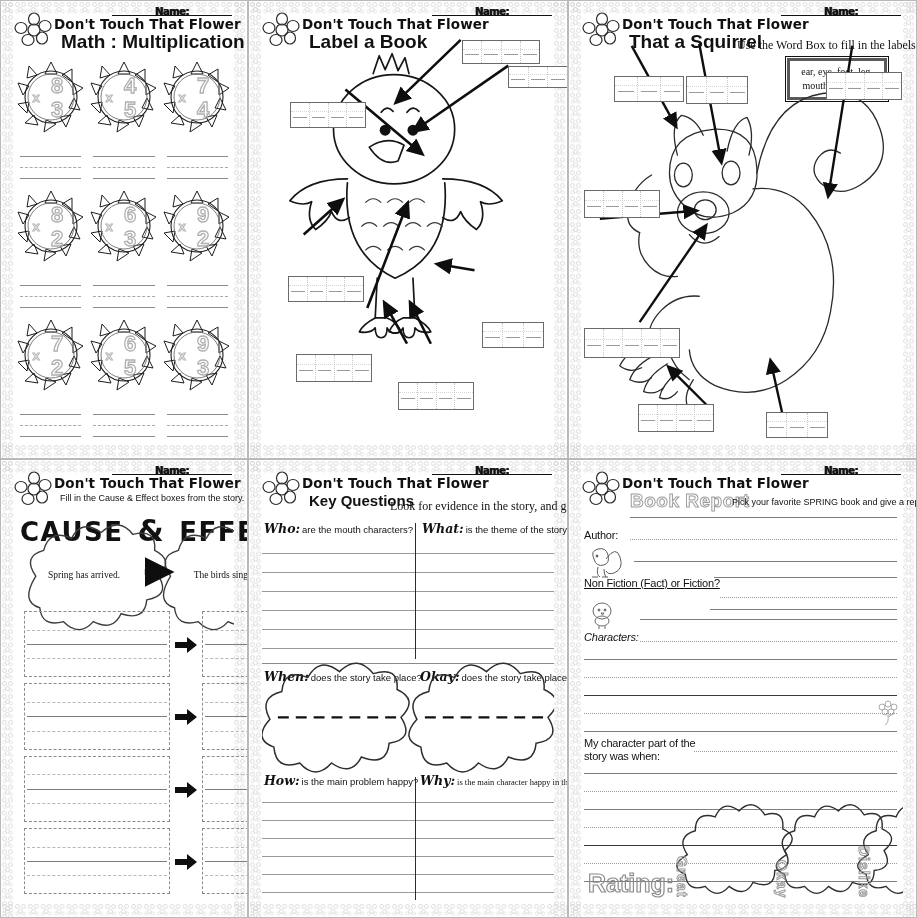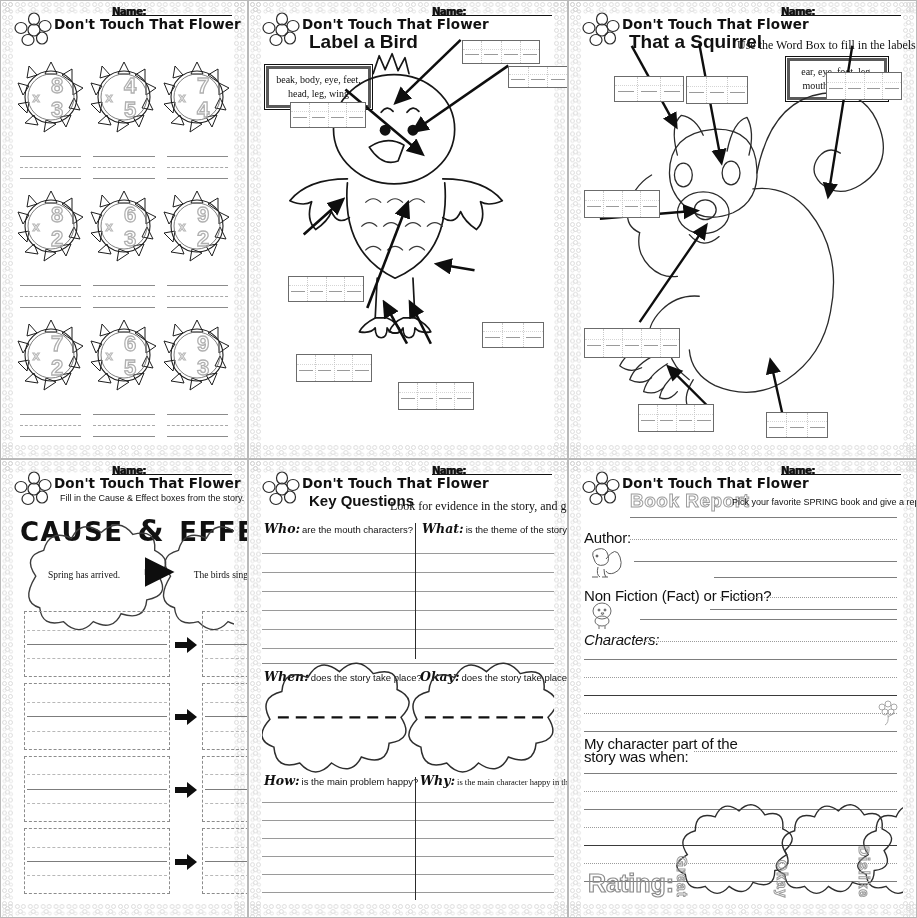--- a/index.html
+++ b/index.html
@@ -61,20 +61,21 @@
     font-family:"Liberation Serif", serif;
     font-size:12px; color:#111; white-space:nowrap;
   }
   .namebox {
     position:absolute; right:2px; top:-8px; width:120px;
   }
   .namebox .nlabel {
     font-family:"DejaVu Sans", sans-serif; font-weight:bold;
     font-size:10px; letter-spacing:-0.5px;
     text-shadow:.6px 0 #444, -.6px 0 #888;
+    text-align:center;
   }
   .namebox .nline {
     border-bottom:1.4px solid #111; height:1px; margin-top:-2px;
   }
 
   
   .wordbox {
     position:absolute;
     border:3px solid #5a5a5a;
     outline:1px solid #111; outline-offset:1px;
@@ -157,21 +158,21 @@
   
   .br-title {
     position:absolute; left:48px; top:17px;
     font-family:"Liberation Sans", sans-serif; font-weight:bold;
     font-size:19px; color:transparent;
     -webkit-text-stroke:1px #9c9c9c;
     letter-spacing:.5px; white-space:nowrap;
   }
   .br-field {
     position:absolute; font-family:"Liberation Sans", sans-serif;
-    font-size:15px; white-space:nowrap; letter-spacing:-.2px;
+    font-size:11px; white-space:nowrap; letter-spacing:-.2px;
   }
   .wline-solid { position:absolute; border-top:1.4px solid #7d7d7d; }
   .wline-dot   { position:absolute; border-top:1.3px dotted #9b9b9b; }
   .wline-dark  { position:absolute; border-top:1.8px solid #3a3a3a; }
   .rating-word {
     position:absolute; font-family:"Liberation Sans", sans-serif;
     font-size:14px; font-weight:bold; color:transparent;
     -webkit-text-stroke:1px #9a9a9a;
     writing-mode:vertical-rl; letter-spacing:1px;
   }
@@ -225,20 +226,21 @@
           <g fill="none" stroke="#2b2b2b" stroke-width="1.2">
             <ellipse cx="20" cy="7" rx="5.5" ry="6"></ellipse>
             <ellipse cx="31" cy="14" rx="6" ry="5.5"></ellipse>
             <ellipse cx="28" cy="26" rx="5.5" ry="6"></ellipse>
             <ellipse cx="14" cy="28" rx="6" ry="5.5"></ellipse>
             <ellipse cx="7" cy="16" rx="6" ry="5.5"></ellipse>
             <circle cx="20" cy="18" r="6"></circle>
           </g>
         </svg>
         <div class="brand">Don't Touch That Flower</div>
+        <div class="subtitle">Math : Multiplication</div>
         <div class="namebox">
           <div class="nlabel">Name:</div>
           <div class="nline"></div>
         </div>
       </div>
 
       <div class="math-grid">
           <div class="math-cell">
           <svg class="sunflower" width="70" height="74" viewBox="0 0 70 74">
             <g fill="none" stroke="#1d1d1d" stroke-width="1">
@@ -516,29 +518,27 @@
             <g fill="none" stroke="#2b2b2b" stroke-width="1.2">
               <ellipse cx="20" cy="7" rx="5.5" ry="6"></ellipse>
               <ellipse cx="31" cy="14" rx="6" ry="5.5"></ellipse>
               <ellipse cx="28" cy="26" rx="5.5" ry="6"></ellipse>
               <ellipse cx="14" cy="28" rx="6" ry="5.5"></ellipse>
               <ellipse cx="7" cy="16" rx="6" ry="5.5"></ellipse>
               <circle cx="20" cy="18" r="6"></circle>
             </g>
           </svg>
         <div class="brand">Don't Touch That Flower</div>
-        <div class="subtitle">Label a Bird</div>
+        <div class="subtitle">Label a Book</div>
         <div class="namebox">
           <div class="nlabel">Name:</div>
           <div class="nline"></div>
         </div>
       </div>
 
-      <div class="wordbox" style="left:4px; top:52px; width:105px; white-space:pre-line;">beak, body,  eye, feet,
-head, leg, wing</div>
 
       <svg class="overlay" viewBox="0 0 294 433">
         <g fill="none" stroke="#161616" stroke-width="1.7" stroke-linejoin="round" stroke-linecap="round">
           <path d="M112 60 l6 -18 6 14 7 -16 6 17 7 -13 4 16"></path>
           <ellipse cx="133" cy="116" rx="61" ry="55"></ellipse>
           <path d="M120 99 q6 -8 12 -1"></path>
             <path d="M146 99 q6 -8 12 -1"></path>
           <path d="M108 134 q18 -12 35 -2 l-6 16 q-16 6 -29 -14 z"></path>
           <path d="M86 166 q-40 0 -58 22 q14 6 22 1 q-6 18 4 28 q12 -8 16 -18 q6 14 18 6"></path>
           <path d="M182 166 q42 0 60 22 q-14 6 -22 1 q6 18 -4 28 q-12 -8 -16 -18 q-6 14 -18 6"></path>
@@ -992,21 +992,21 @@
             <path d="M10 14 q-4 -8 4 -10 q8 -2 10 6 q2 8 -4 10 q-8 2 -10 -6z"></path>
             <circle cx="13" cy="11" r="1" fill="#5c5c5c"></circle>
             <path d="M22 14 q10 -14 14 -2 q4 12 -6 16 q-6 2 -8 -2"></path>
             <path d="M14 22 q-2 8 2 10 M20 24 q0 6 2 8"></path>
             <path d="M8 32 l6 0 M18 32 l6 0"></path>
           </g>
       </svg>
       <div class="wline-solid" style="left:52px; right:6px; top:88px;"></div>
       <div class="wline-solid" style="left:132px; right:6px; top:104px;"></div>
 
-      <div class="br-field" style="left:2px; top:114px;">Non Fiction (Fact) or Fiction?</div>
+      <div class="br-field" style="left:2px; top:104px;text-decoration:underline;">Non Fiction (Fact) or Fiction?</div>
       <div class="wline-dot" style="left:138px; right:6px; top:124px;"></div>
       <svg style="position:absolute;left:6px;top:126px;" width="28" height="30" viewBox="0 0 28 30">
         <g fill="none" stroke="#6b6b6b" stroke-width="1">
             <ellipse cx="14" cy="12" rx="9" ry="8"></ellipse>
             <circle cx="11" cy="11" r="1" fill="#6b6b6b"></circle>
             <circle cx="17" cy="11" r="1" fill="#6b6b6b"></circle>
             <path d="M13 14 l3 0 l-1.5 2 z"></path>
             <ellipse cx="14" cy="22" rx="7" ry="5"></ellipse>
             <path d="M11 27 l0 3 M17 27 l0 3"></path>
           </g>

